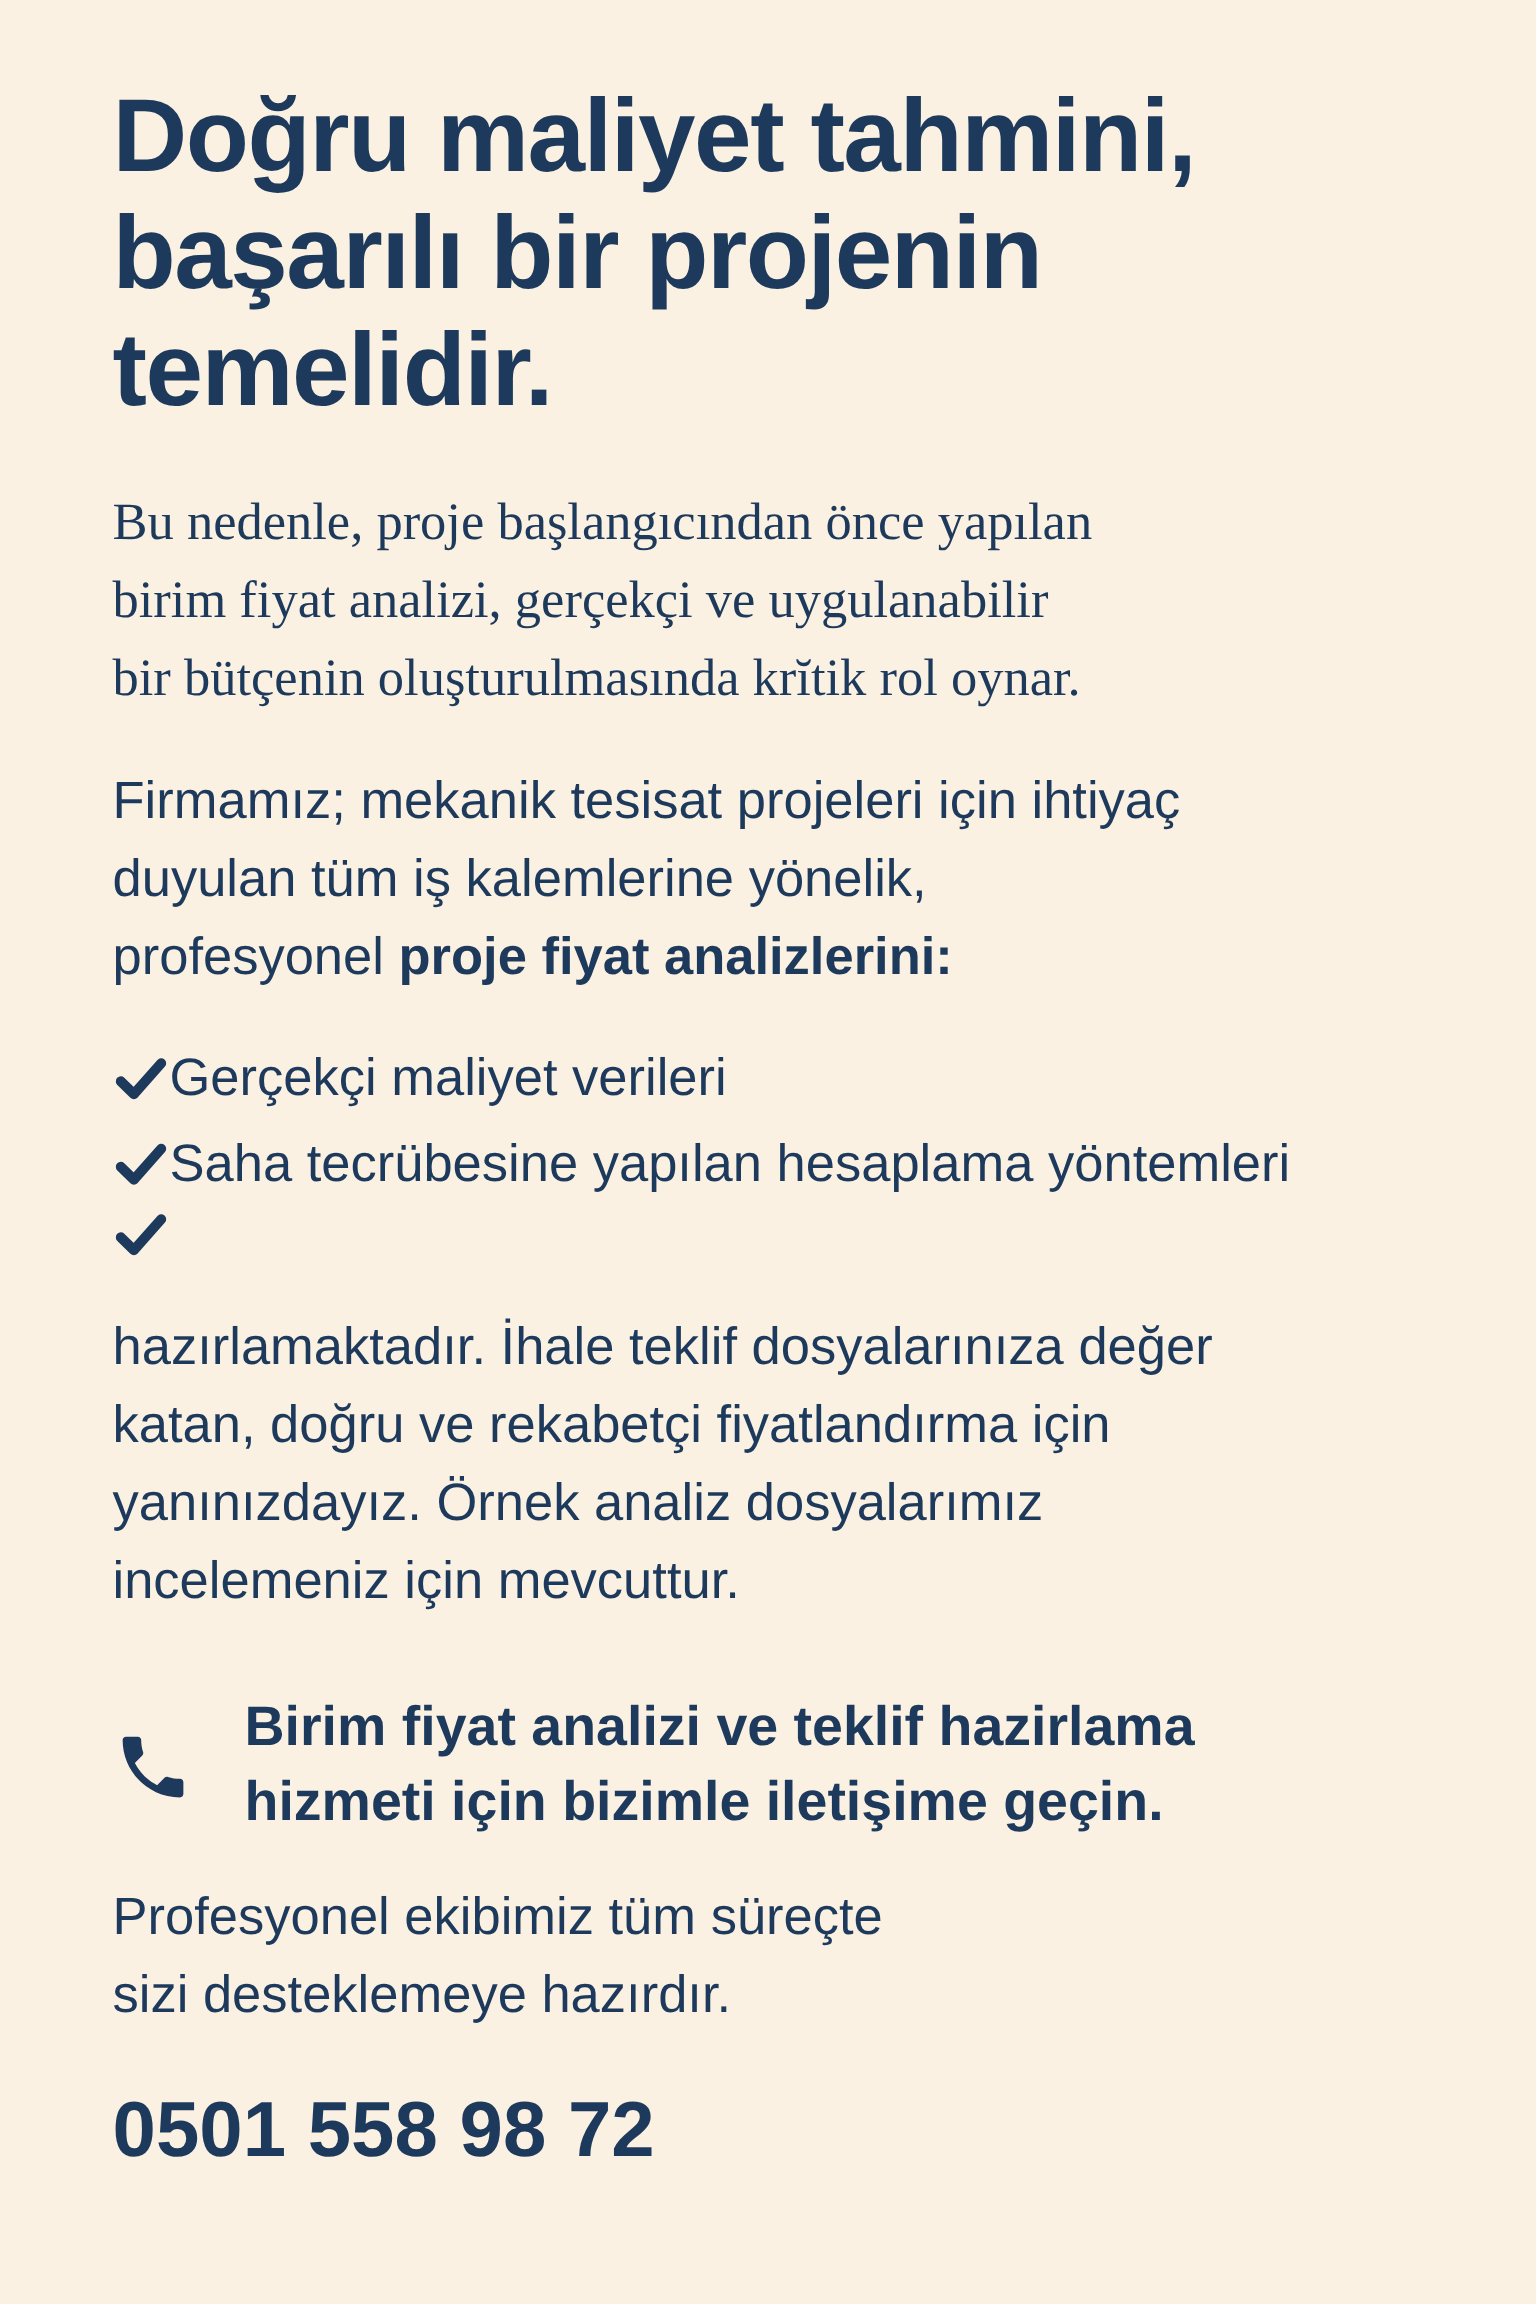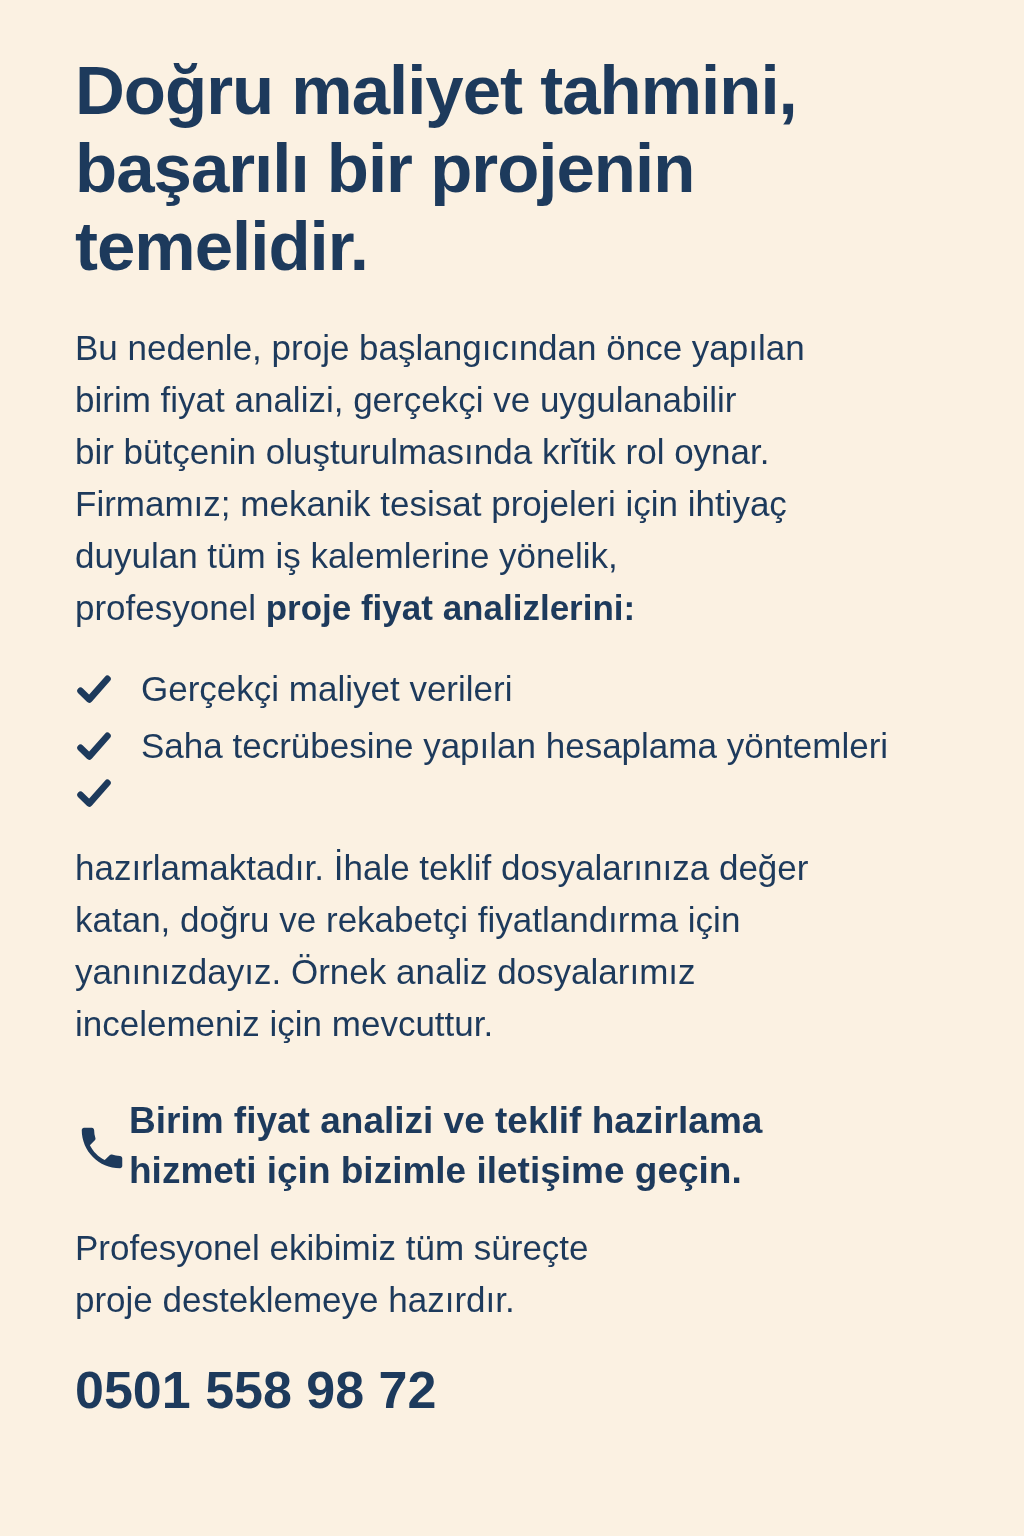--- a/index.html
+++ b/index.html
@@ -25,45 +25,45 @@
     letter-spacing:-1px;
     white-space:pre-line;
     margin-bottom:36px;
   }
   .para{
     font-size:35px;
     line-height:52px;
     font-weight:400;
     white-space:pre-line;
   }
-  .intro{}
+  .intro{margin-bottom:30px;font-family:Liberation Serif, serif;}
   .services{margin-bottom:26px;}
   .services .bold-tail{font-weight:700;}
   .benefits{
     list-style:none;
     margin-bottom:30px;
   }
   .benefit{
     display:flex;
     align-items:center;
-    gap:28px;
     font-size:35px;
     line-height:57px;
     font-weight:400;
   }
   .check-icon{
     width:38px;height:38px;
     flex:0 0 38px;
     display:inline-flex;
   }
   .check-icon svg{width:100%;height:100%;}
   .outro{margin-bottom:46px;}
   .callout{
     display:flex;
     align-items:center;
+    gap:34px;
     margin-bottom:26px;
   }
   .phone-icon{
     width:54px;height:54px;
     flex:0 0 54px;
     display:inline-flex;
     margin-top:4px;
   }
   .phone-icon svg{width:100%;height:100%;}
   .callout-text{
@@ -132,17 +132,17 @@
     <span class="phone-icon">
       <svg viewBox="0 0 24 24">
         <path fill="#1d3a5c" d="M6.62 10.79c1.44 2.83 3.76 5.14 6.59 6.59l2.2-2.2c.27-.27.67-.36 1.02-.24 1.12.37 2.33.57 3.57.57.55 0 1 .45 1 1V20c0 .55-.45 1-1 1-9.39 0-17-7.61-17-17 0-.55.45-1 1-1h3.5c.55 0 1 .45 1 1 0 1.25.2 2.45.57 3.57.11.35.03.74-.25 1.02l-2.2 2.2z"></path>
       </svg>
     </span>
     <p class="callout-text">Birim fiyat analizi ve teklif hazirlama
 hizmeti için bizimle iletişime geçin.</p>
   </div>
 
   <p class="para closing">Profesyonel ekibimiz tüm süreçte
-proje desteklemeye hazırdır.</p>
+sizi desteklemeye hazırdır.</p>
 
   <div class="phone-number">0501 558 98 72</div>
 
 </div>
 
 </body></html>

